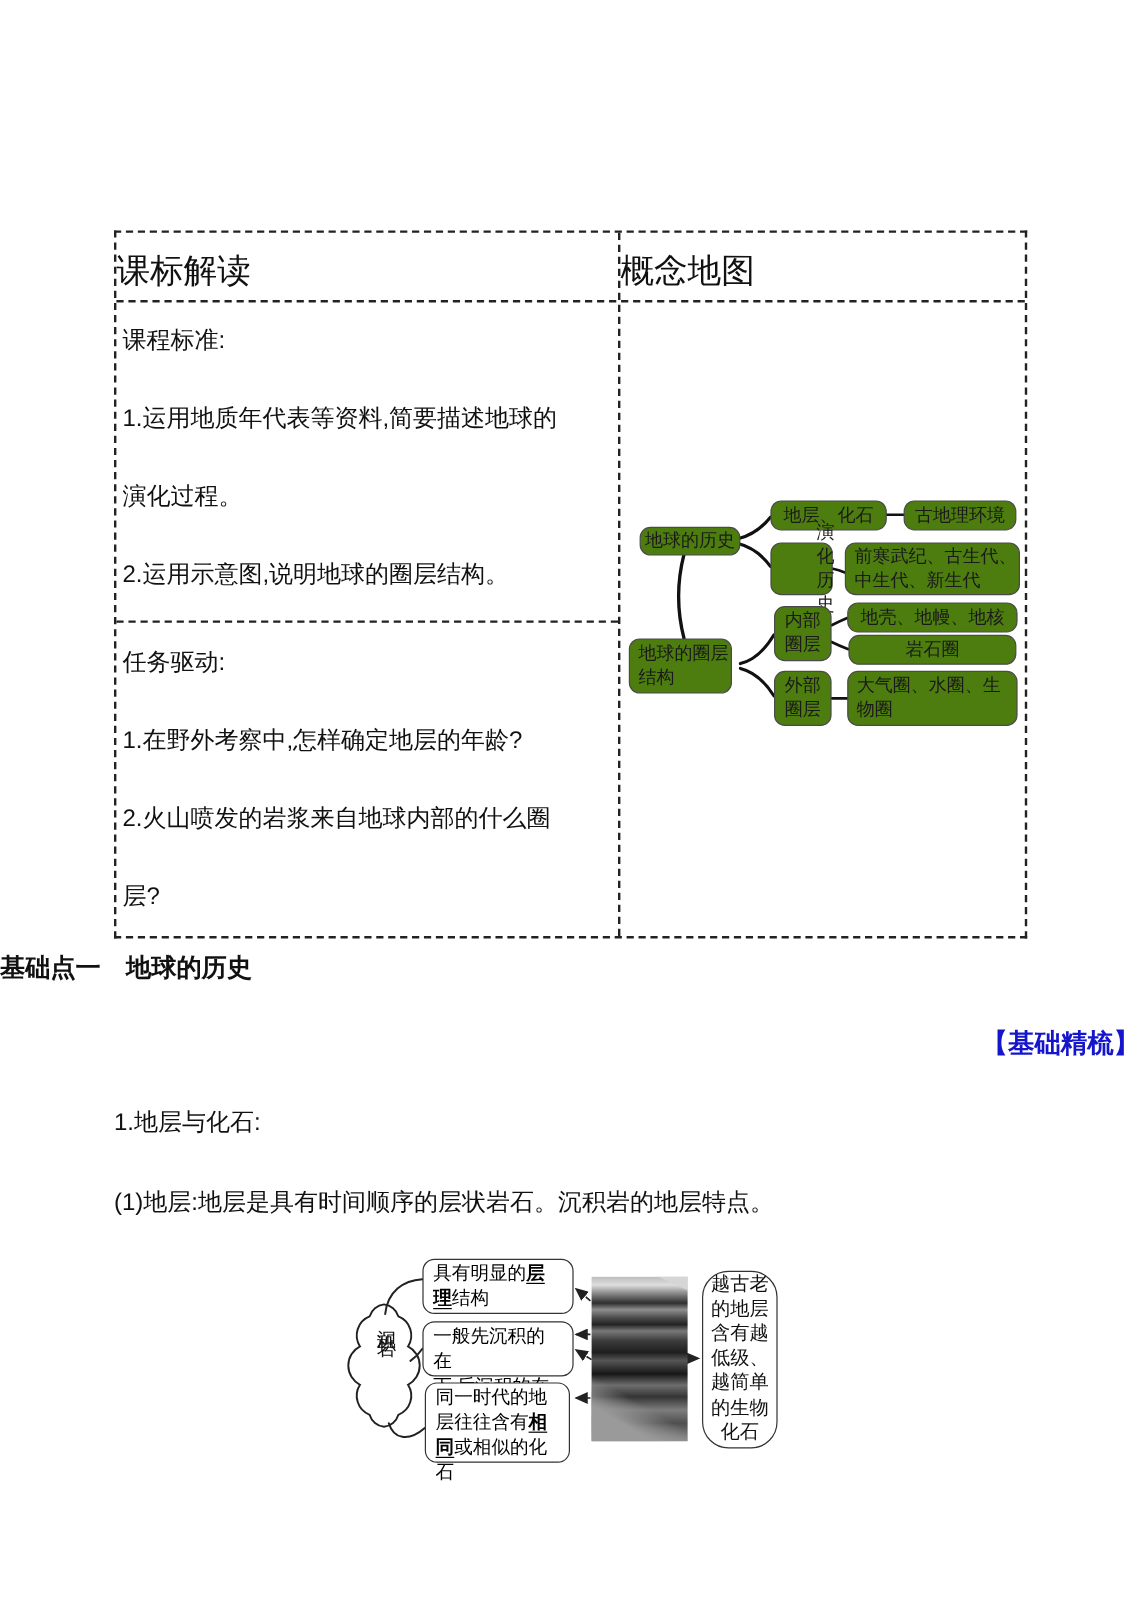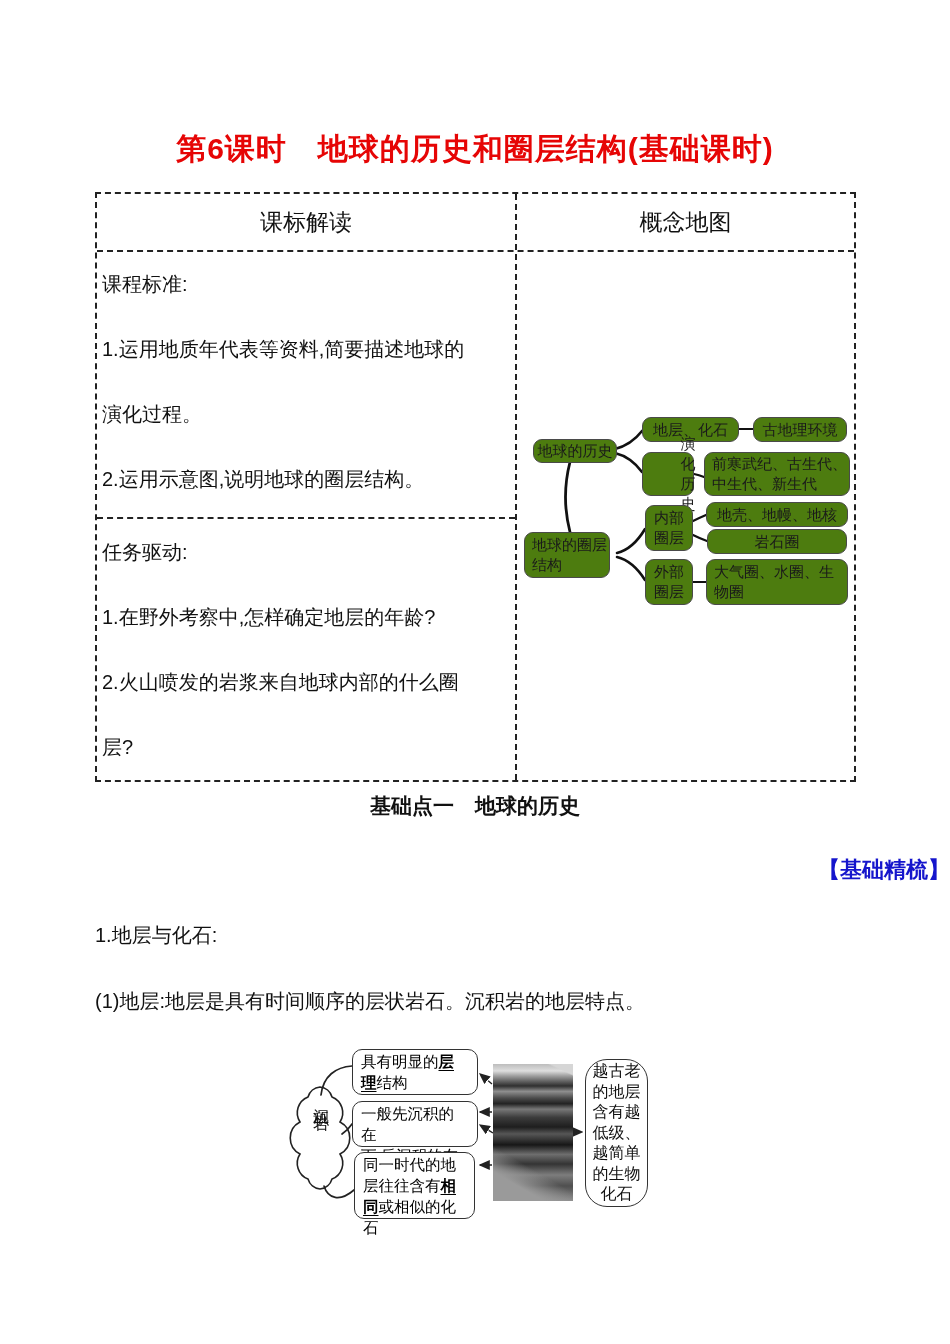--- a/index.html
+++ b/index.html
@@ -7,37 +7,37 @@
         font-family:"Liberation Sans",sans-serif;color:#111;}
   
   .title{position:absolute;left:0;top:129px;width:950px;text-align:center;
          font-size:30px;font-weight:bold;color:#e60505;letter-spacing:1px;}
   
   .tbl{position:absolute;left:95px;top:192px;width:757px;height:586px;
        border:2px dashed #222;}
   .hdr-line{position:absolute;left:0;right:0;top:56px;border-top:2px dashed #222;}
   .col-line{position:absolute;left:418px;top:0;bottom:0;border-left:2px dashed #222;}
   .row-line{position:absolute;left:0;width:418px;top:323px;border-top:2px dashed #222;}
-  .th{position:absolute;top:13px;font-size:23px;color:#111;text-align:center;}
+  .th{position:absolute;top:13px;font-size:28px;color:#111;text-align:left;}
   .th.l{left:0;width:418px;}
   .th.r{left:420px;width:337px;}
   .cellTxt{position:absolute;left:5px;width:410px;font-size:20px;line-height:65px;
            white-space:pre-line;color:#111;}
   .cellTxt.std{top:58px;}
   .cellTxt.tsk{top:326px;}
   
   .cmap{position:absolute;left:420px;top:58px;width:337px;height:526px;}
   .cmap svg{position:absolute;left:0;top:0;}
   .nd{position:absolute;background:#4d7c0f;border:1.4px solid #4a4a4a;border-radius:9px;
       font-family:"Liberation Serif",serif;font-size:15px;line-height:20px;color:#1a1a1a;
       display:flex;align-items:center;justify-content:center;text-align:center;
       white-space:pre-line;box-sizing:border-box;}
   .nd.left{justify-content:flex-start;text-align:left;padding-left:7px;}
   
-  .h2{position:absolute;left:0;top:792px;width:950px;text-align:center;
+  .h2{position:absolute;left:0;top:792px;width:950px;
       font-size:21px;font-weight:600;color:#111;}
   .h3{position:absolute;left:0;top:855px;width:950px;text-align:right;
       font-size:22px;font-weight:bold;color:#1515cc;}
   .para{position:absolute;left:95px;width:800px;font-size:20px;color:#111;}
   .p1{top:922px;}
   .p2{top:988px;}
   
   .diag{position:absolute;left:0;top:1040px;width:950px;height:220px;}
   .diag svg.ov{position:absolute;left:0;top:0;}
   .fbox{position:absolute;background:#fff;border:1.5px solid #333;border-radius:10px;
@@ -60,21 +60,20 @@
         background:#fff;border:1.5px solid #333;border-radius:22px;
         font-family:"Liberation Serif",serif;font-size:16px;line-height:20.5px;color:#111;
         display:flex;align-items:center;justify-content:center;text-align:center;
         white-space:pre-line;box-sizing:border-box;}
 </style>
 </head>
 <body>
 
 <div class="page">
 
-  <div class="title">第6课时　地球的历史和圈层结构(基础课时)</div>
 
   <div class="tbl">
     <div class="hdr-line"></div>
     <div class="col-line"></div>
     <div class="row-line"></div>
     <div class="th l">课标解读</div>
     <div class="th r">概念地图</div>
     <div class="cellTxt std">课程标准:
 1.运用地质年代表等资料,简要描述地球的
 演化过程。

